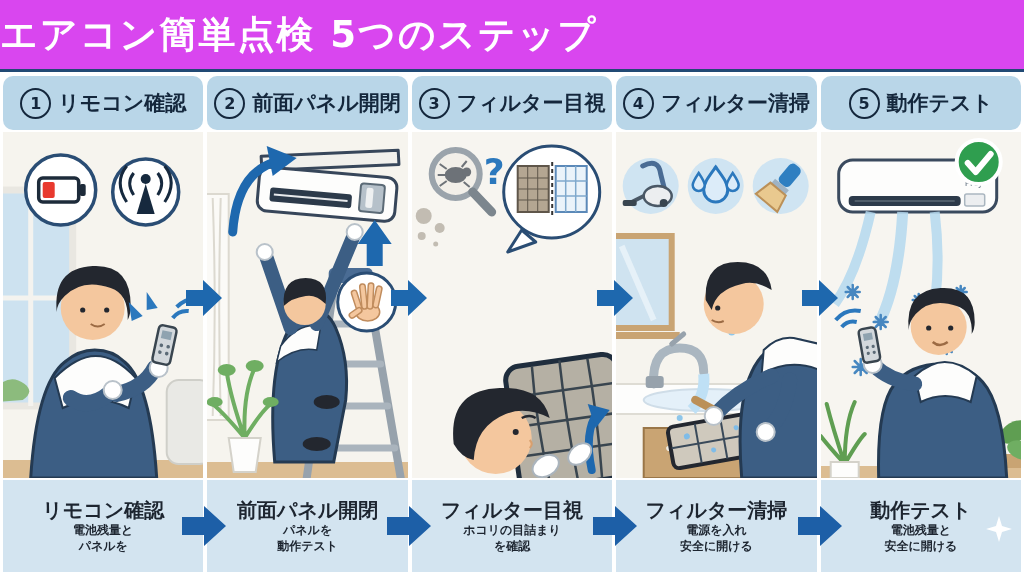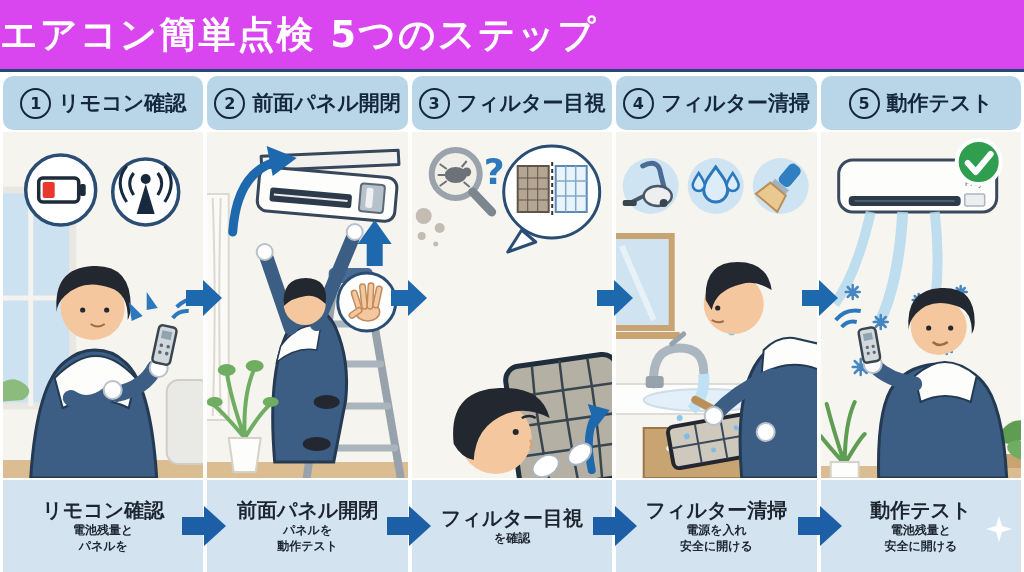--- a/index.html
+++ b/index.html
@@ -422,20 +422,21 @@
     <span class="c-line">電池残量と</span>
     <span class="c-line">パネルを</span>
   </div>
   <div class="caption">
     <span class="c-title">前面パネル開閉</span>
     <span class="c-line">パネルを</span>
     <span class="c-line">動作テスト</span>
   </div>
   <div class="caption">
     <span class="c-title">フィルター目視</span>
+    <span class="c-line">ホコリの目詰まり</span>
     <span class="c-line">を確認</span>
   </div>
   <div class="caption">
     <span class="c-title">フィルター清掃</span>
     <span class="c-line">電源を入れ</span>
     <span class="c-line">安全に開ける</span>
   </div>
   <div class="caption">
     <span class="c-title">動作テスト</span>
     <span class="c-line">電池残量と</span>

